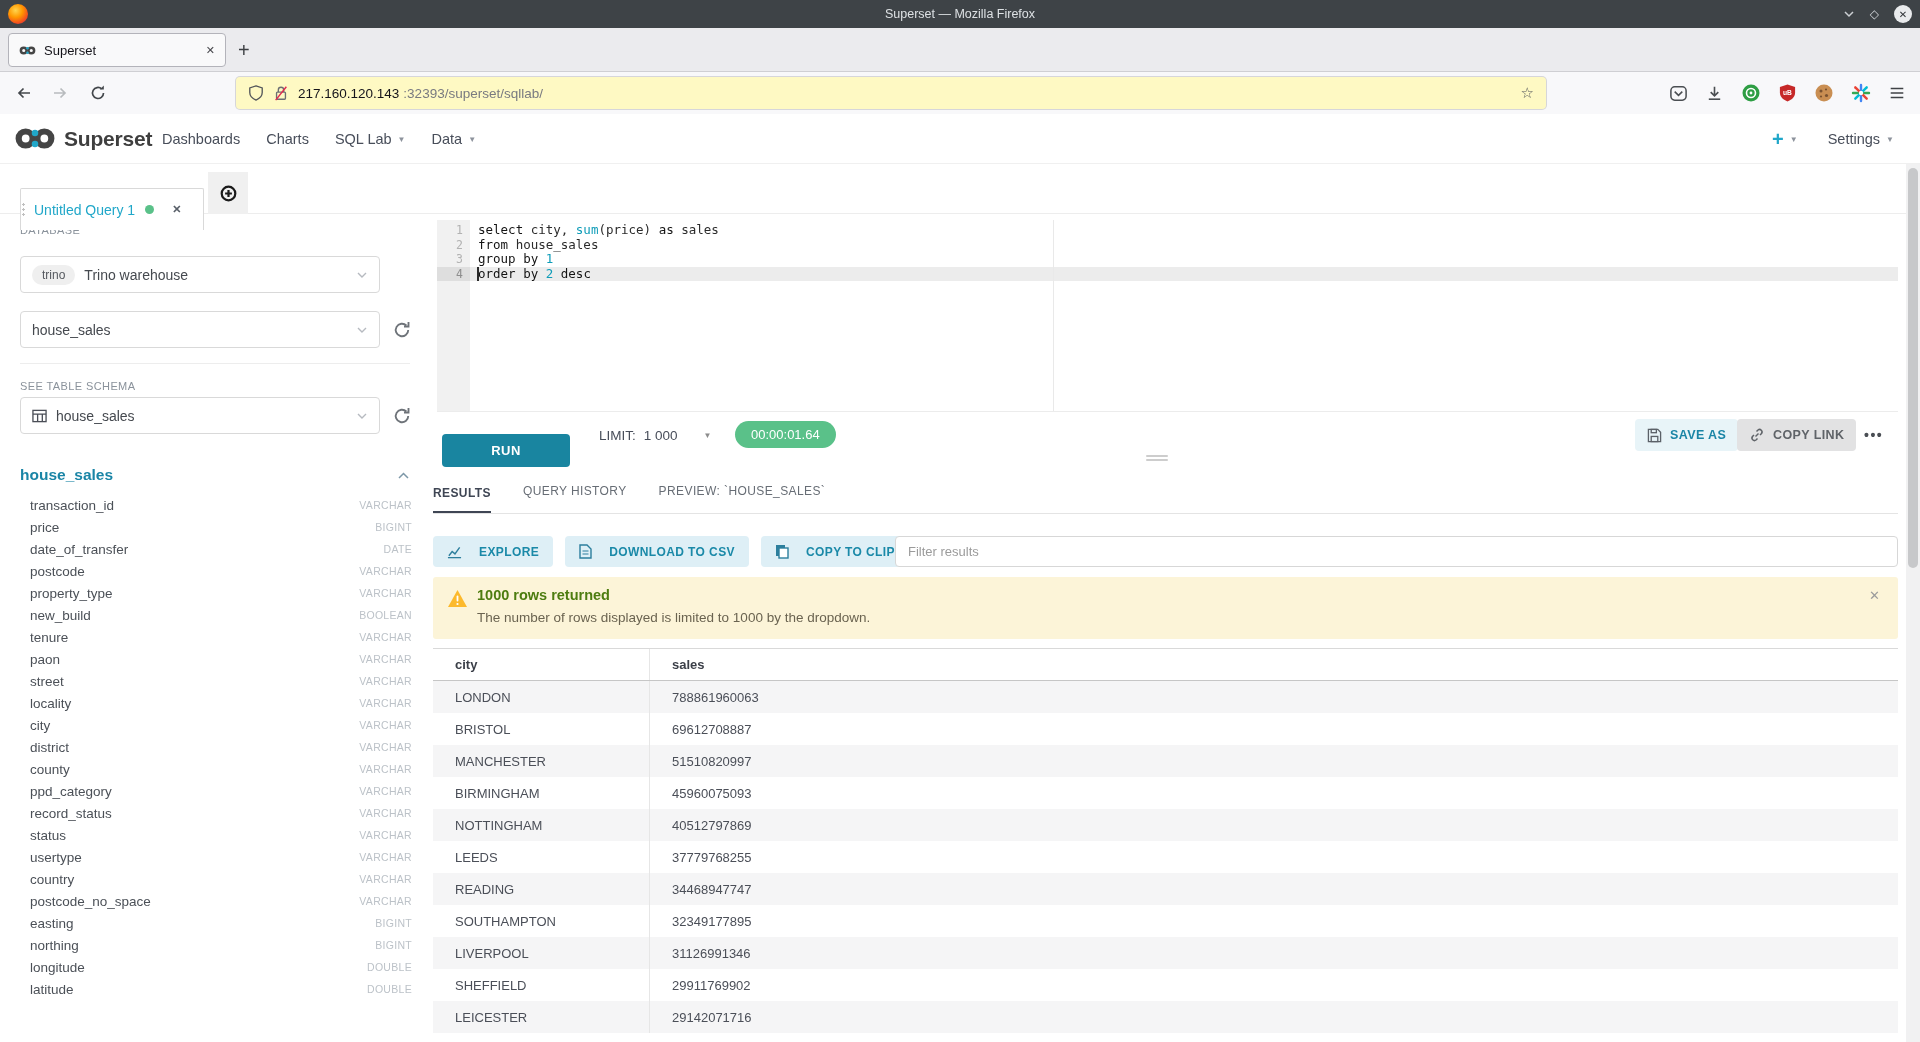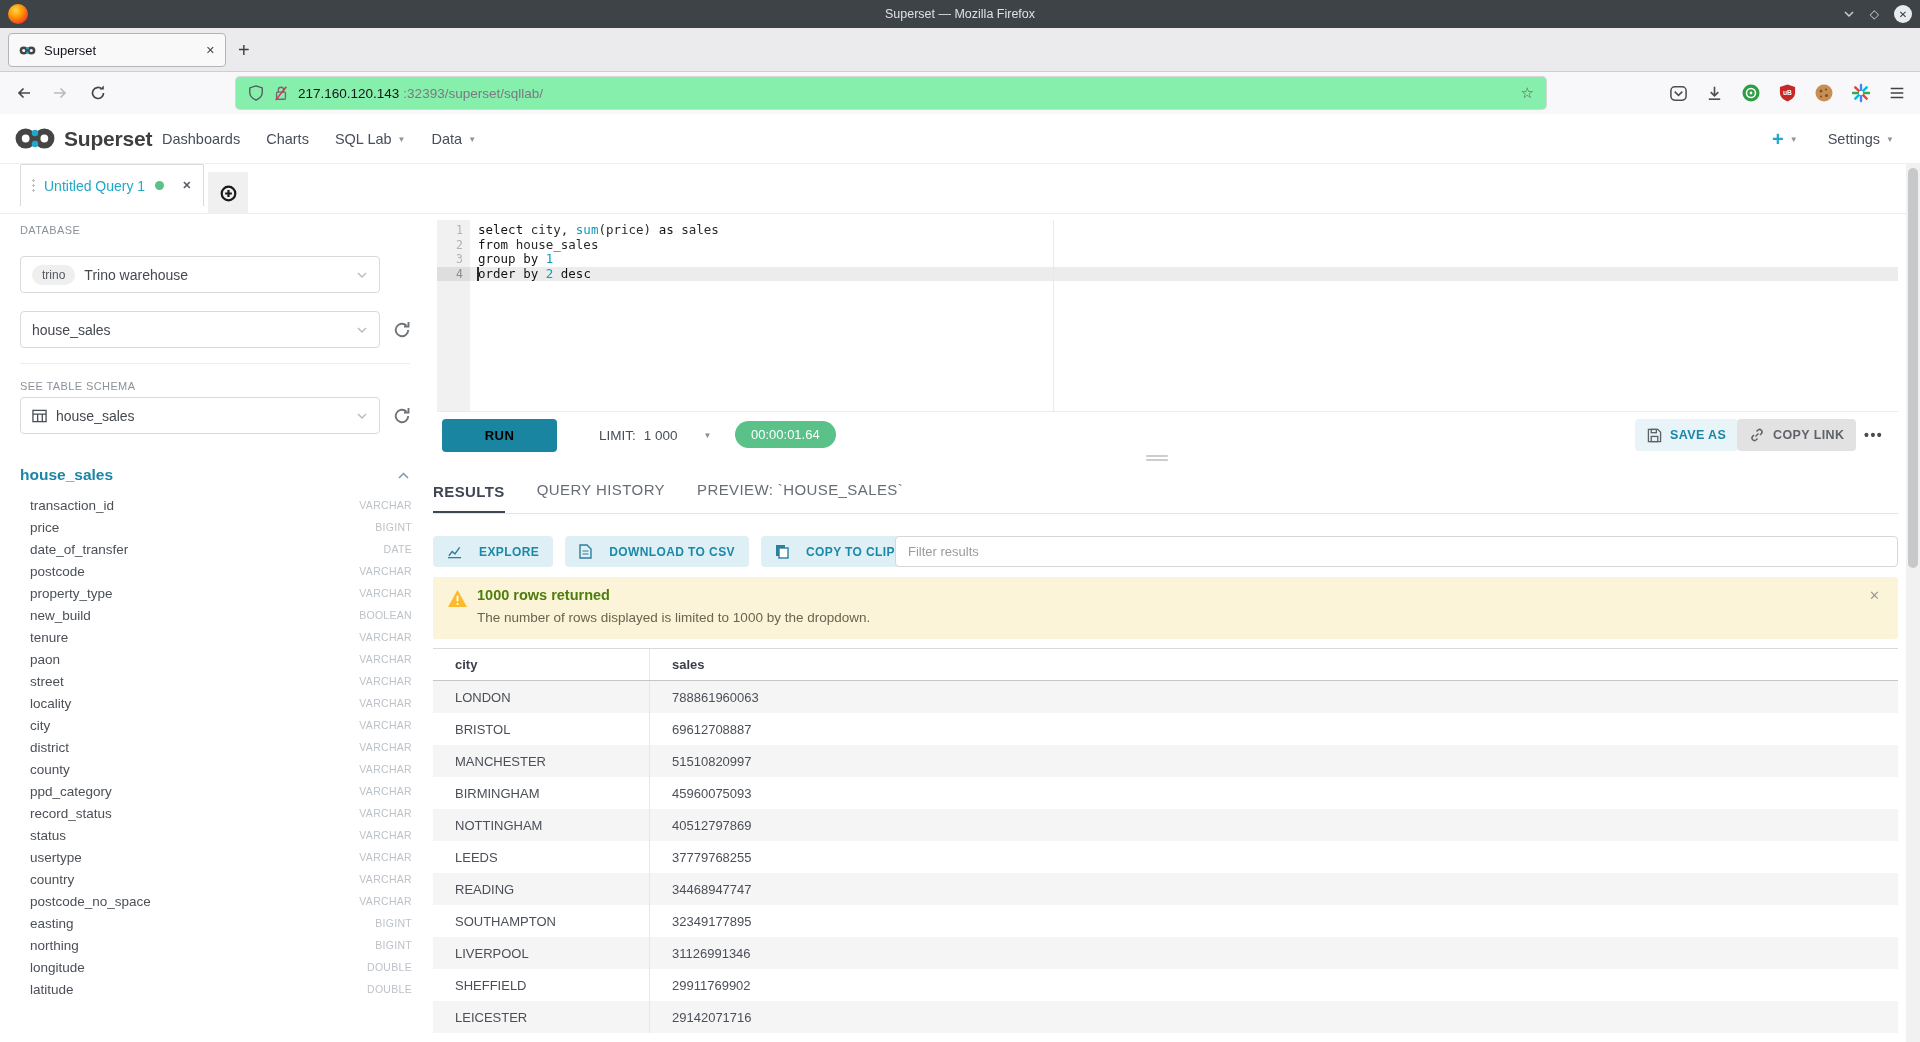--- a/index.html
+++ b/index.html
@@ -23,43 +23,43 @@
   .tabstrip{position:absolute;left:0;top:28px;width:1920px;height:44px;background:#ebebee;border-bottom:1px solid #cfcfd3;box-sizing:border-box;}
   .btab{position:absolute;left:8px;top:5px;width:218px;height:34px;background:#f9f9fa;border:1px solid #b3b3ba;
     border-radius:4px;display:flex;align-items:center;padding:0 10px;box-sizing:border-box;gap:8px;}
   .btab-label{font-size:13px;color:#15141a;flex:1;}
   .btab-close{color:#47474c;font-size:11px;}
   .newtab{position:absolute;left:238px;top:8px;font-size:20px;color:#3c3f43;line-height:28px;}
 
   
   .btoolbar{position:absolute;left:0;top:72px;width:1920px;height:42px;background:#f8f8fa;}
   .nav-ic{position:absolute;top:11px;}
-  .urlbar{position:absolute;left:236px;top:5px;width:1310px;height:32px;background:#86efac;border-radius:4px;
+  .urlbar{position:absolute;left:236px;top:5px;width:1310px;height:32px;background:#fef9c3;border-radius:4px;
     box-shadow:0 0 0 1px #d6d6da;display:flex;align-items:center;padding:0 12px;box-sizing:border-box;gap:9px;}
   .url-host{font-size:13.5px;color:#15141a;}
   .url-path{font-size:13.5px;color:#797a80;}
   .url-star{margin-left:auto;font-size:15px;color:#55585c;}
   .ext-row{position:absolute;right:14px;top:7px;display:flex;align-items:center;gap:17px;height:28px;}
 
   
   .snav{position:absolute;left:0;top:114px;width:1920px;height:50px;background:#fff;border-bottom:1px solid #f0f0f0;box-sizing:border-box;}
   .brand{position:absolute;left:14px;top:11px;display:flex;align-items:center;gap:8px;}
   .brand-text{font-size:21px;font-weight:bold;color:#3f3f3f;letter-spacing:-0.2px;}
   .snav-items{position:absolute;left:162px;top:0;height:50px;display:flex;align-items:center;gap:26px;}
   .snav-item{font-size:14.5px;color:#484e5a;display:flex;align-items:center;gap:6px;}
   .caret{font-size:8px;color:#8d939c;}
   .snav-right{position:absolute;right:26px;top:0;height:50px;display:flex;align-items:center;gap:30px;}
   .plusbtn{display:flex;align-items:center;gap:6px;}
   .plus-glyph{color:#20a7c9;font-size:20px;font-weight:bold;line-height:1;}
   .settings{font-size:14.5px;color:#484e5a;display:flex;align-items:center;gap:6px;}
 
   
   .qtabs{position:absolute;left:0;top:164px;width:1920px;height:50px;background:#fff;border-bottom:1px solid #ededed;box-sizing:border-box;}
-  .qtab{position:absolute;left:20px;top:0;height:42px;width:184px;background:#fff;border:1px solid #d9d9d9;border-bottom:none;
-    border-radius:2px 2px 0 0;display:flex;align-items:center;padding:0 10px;box-sizing:border-box;gap:8px;z-index:2;}
+  .qtab{position:absolute;left:20px;top:24px;height:42px;width:184px;background:#fff;border:1px solid #d9d9d9;border-bottom:none;
+    border-radius:2px 2px 0 0;display:flex;align-items:center;padding:0 0;box-sizing:border-box;gap:8px;z-index:2;}
   .qtab-dots{width:5px;height:16px;background-image:radial-gradient(circle,#bfbfbf 1.1px,transparent 1.2px);
     background-size:5px 5px;}
   .qtab-label{font-size:14px;color:#20a7c9;}
   .qtab-dot{width:9px;height:9px;border-radius:50%;background:#5ac189;margin-left:2px;}
   .qtab-close{margin-left:10px;color:#596069;font-size:11px;font-weight:bold;}
   .qadd{position:absolute;left:208px;top:8px;width:40px;height:42px;background:#f0f0f0;display:flex;align-items:center;justify-content:center;}
 
   
   .sb-label{position:absolute;left:20px;font-size:11px;color:#8a929b;letter-spacing:.4px;}
   .sb-select{position:absolute;left:20px;width:360px;height:37px;border:1px solid #d9d9d9;border-radius:4px;background:#fff;
@@ -86,42 +86,42 @@
   .codearea{position:absolute;left:33px;top:0;right:0;height:191px;padding-top:3px;}
   .cline{height:14.6px;line-height:14.6px;padding-left:8px;font-family:"DejaVu Sans Mono",monospace;font-size:12.5px;color:#2b2b2b;white-space:pre;}
   .cline.active{background:#ececec;}
   .kw{font-weight:normal;color:#141414;}
   .fn,.num{color:#0e9cb8;}
   .gutter-pad{height:3px;}
   .print-margin{position:absolute;left:616px;top:0;width:1px;height:191px;background:#e9e9e9;}
   .cursor{position:absolute;left:40px;top:47px;width:2px;height:14px;background:#2b2b2b;}
 
   
-  .runbtn{position:absolute;left:442px;top:419px;width:115px;height:33px;background:#1985a0;border-radius:4px;
-    color:#000000;font-size:13px;font-weight:bold;letter-spacing:.5px;display:flex;align-items:center;justify-content:center;}
+  .runbtn{position:absolute;left:442px;top:434px;width:128px;height:33px;background:#1985a0;border-radius:4px;
+    color:#ffffff;font-size:13px;font-weight:bold;letter-spacing:.5px;display:flex;align-items:center;justify-content:center;}
   .limit{position:absolute;left:599px;top:419px;height:33px;display:flex;align-items:center;gap:8px;}
   .limit-label,.limit-value{font-size:13.5px;color:#484e5a;}
   .limit-caret{font-size:8px;color:#8c8c8c;margin-left:18px;}
   .timer{position:absolute;left:735px;top:421px;height:27px;border-radius:14px;background:#5ac189;color:#fff;
     font-size:13px;display:flex;align-items:center;padding:0 16px;}
   .saveas{position:absolute;left:1635px;top:419px;height:32px;background:#e8f4f8;border-radius:4px;display:flex;
     align-items:center;padding:0 12px;gap:8px;}
   .saveas-label{font-size:12.5px;font-weight:bold;letter-spacing:.4px;color:#1a85a6;}
   .copylink{position:absolute;left:1737px;top:419px;height:32px;background:#e2e2e3;border-radius:4px;display:flex;
     align-items:center;padding:0 12px;gap:8px;}
   .copylink-label{font-size:12.5px;font-weight:bold;letter-spacing:.4px;color:#5f6368;}
   .morebtn{position:absolute;left:1864px;top:419px;height:32px;display:flex;align-items:center;
     color:#4a4e54;font-size:14px;font-weight:bold;letter-spacing:1.5px;}
   .draghandle{position:absolute;left:1146px;top:455px;width:22px;height:8px;}
   .draghandle div{height:2px;background:#cdcdcd;border-radius:1px;margin-bottom:2px;}
 
   
   .rtabs{position:absolute;left:433px;top:470px;width:1465px;height:44px;border-bottom:1px solid #e4e4e4;
     box-sizing:border-box;display:flex;align-items:flex-end;gap:32px;}
-  .rtab{font-size:15px;letter-spacing:.4px;color:#676d75;padding-bottom:13px;border-bottom:2px solid transparent;}
+  .rtab{font-size:12px;letter-spacing:.4px;color:#676d75;padding-bottom:13px;border-bottom:2px solid transparent;}
   .rtab.active{color:#3f4654;font-weight:bold;border-bottom-color:#3f4654;padding-bottom:11px;}
   .actions{position:absolute;left:433px;top:536px;display:flex;gap:12px;}
   .actbtn{height:31px;background:#deeff6;border-radius:4px;display:flex;align-items:center;padding:0 14px;gap:17px;}
   .actbtn span{font-size:12px;font-weight:bold;letter-spacing:.4px;color:#1a89a8;}
   .filterbox{position:absolute;left:895px;top:536px;width:1003px;height:31px;border:1px solid #d7d7d7;border-radius:4px;
     box-sizing:border-box;font-family:"Liberation Sans",sans-serif;font-size:13px;color:#444;padding:0 12px;outline:none;}
   .filterbox::placeholder{color:#9b9b9b;}
   .alert{position:absolute;left:433px;top:577px;width:1465px;height:62px;background:#fcf4d8;border-radius:3px;}
   .alert-title{position:absolute;left:44px;top:10px;font-size:14.5px;font-weight:bold;color:#4d7c0f;}
   .alert-msg{position:absolute;left:44px;top:33px;font-size:13.5px;color:#6a6350;}

